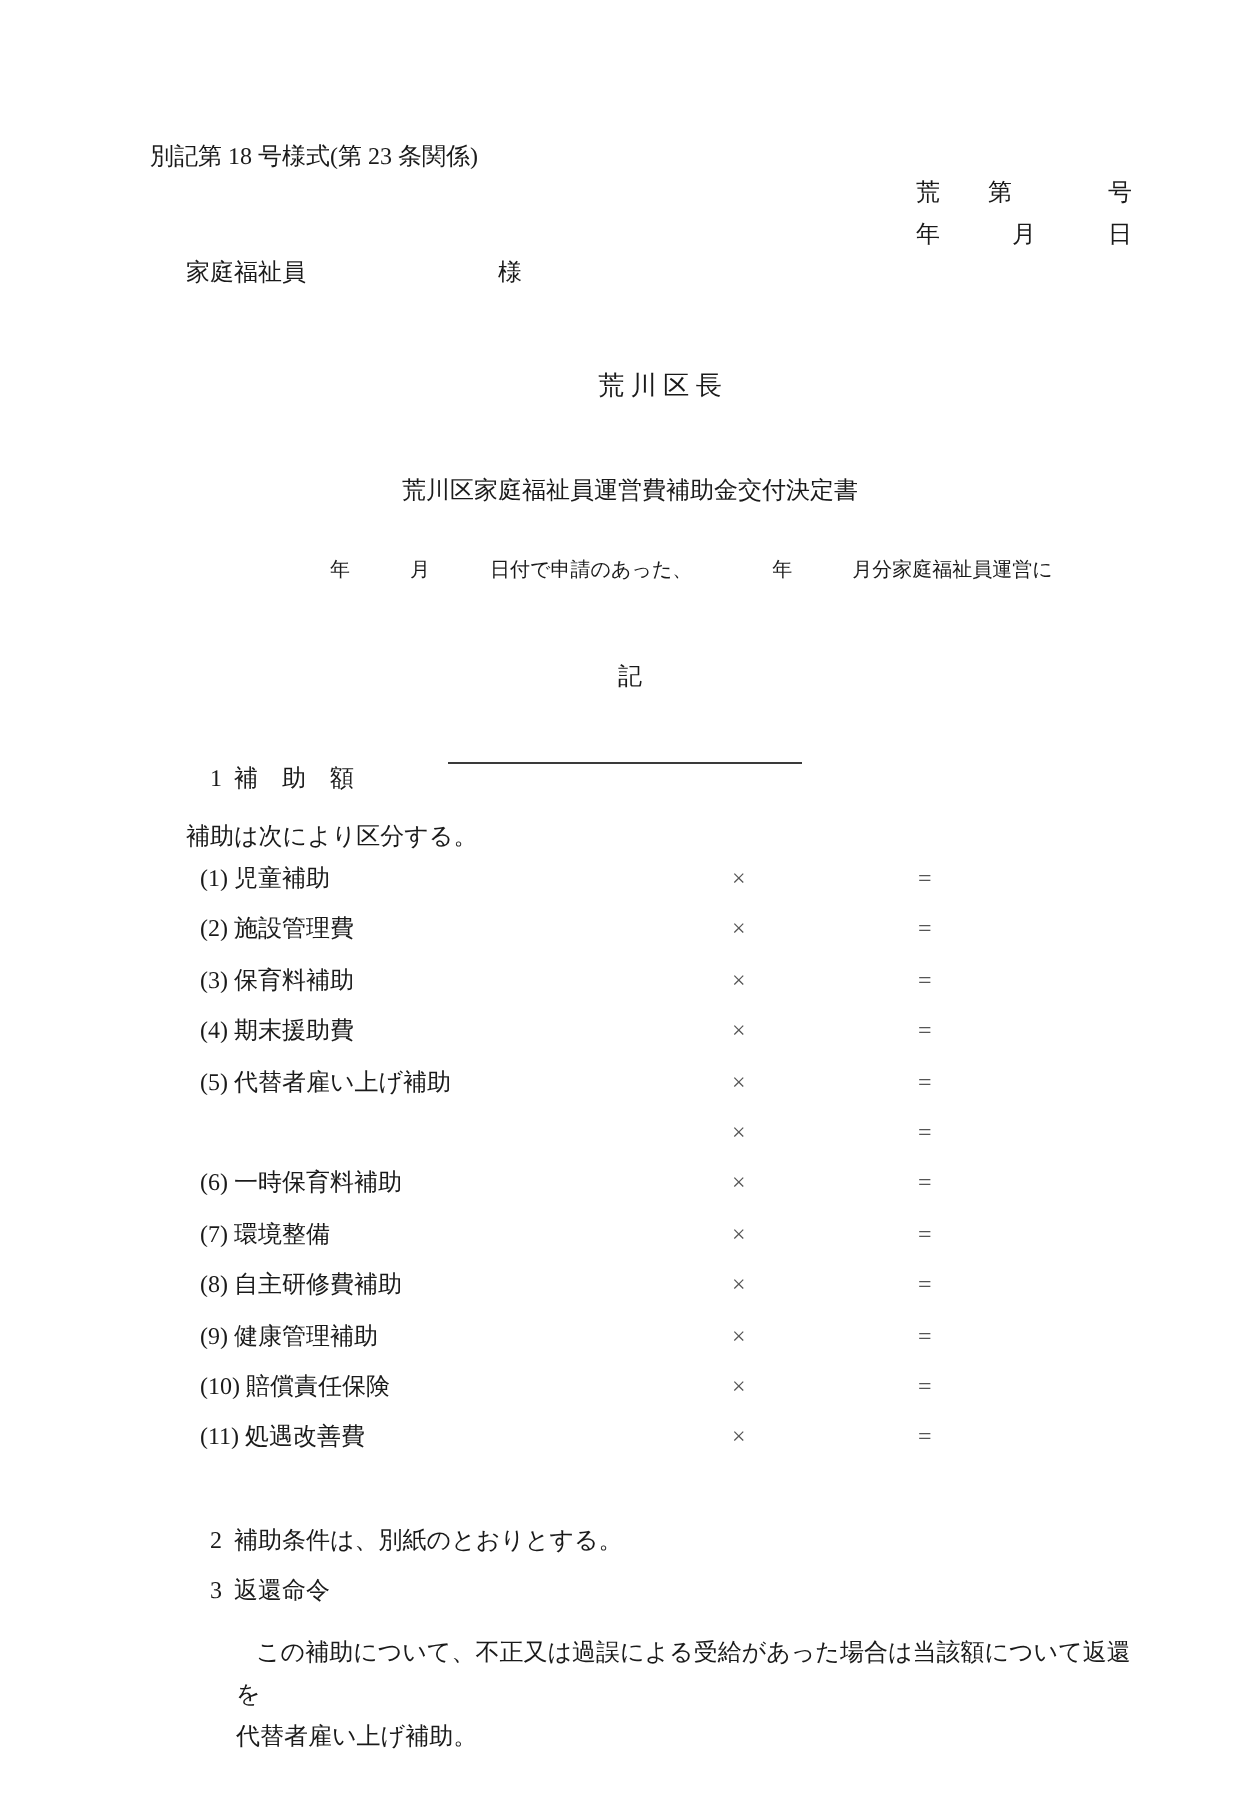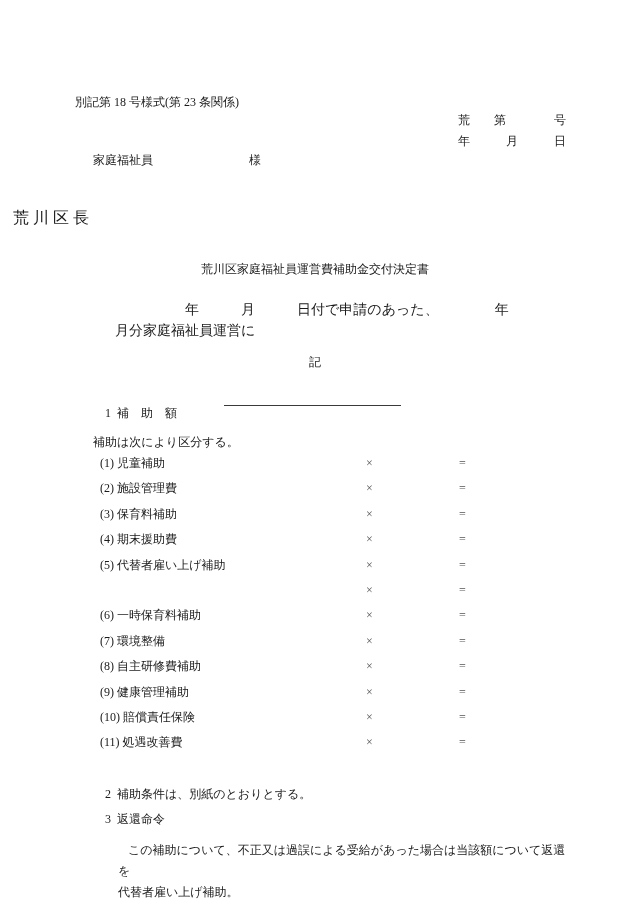--- a/index.html
+++ b/index.html
@@ -15,21 +15,20 @@
     color: #1a1a1a;
     font-size: 11.5px;
     line-height: 1;
     overflow: hidden;
   }
 
   .page {
     position: absolute;
     inset: 0;
     background: #ffffff;
-    margin-top: 24px;
   }
 
   
   .row {
     position: absolute;
     white-space: pre;
   }
 
   
   .form-no {
@@ -60,41 +59,41 @@
     left: 93px;
     top: 130px;
     font-size: 12px;
   }
 
   
   .issuer {
     left: 0;
     right: 0;
     top: 186px;
-    text-align: left;
-    font-size: 16px;
-    padding-left: 13px;
+    text-align: center;
+    font-size: 13px;
+    padding-left: 30px;
   }
 
   
   .doc-title {
     left: 0;
     right: 0;
     top: 239px;
     text-align: center;
     font-size: 12px;
   }
 
   
   .body-para {
     position: absolute;
     left: 115px;
     top: 275px;
     width: 448px;
-    font-size: 14px;
+    font-size: 10px;
     line-height: 21px;
   }
   .body-para .l2 {
     display: block;
     margin-left: -26px;
   }
 
   
   .ki {
     left: 0;

